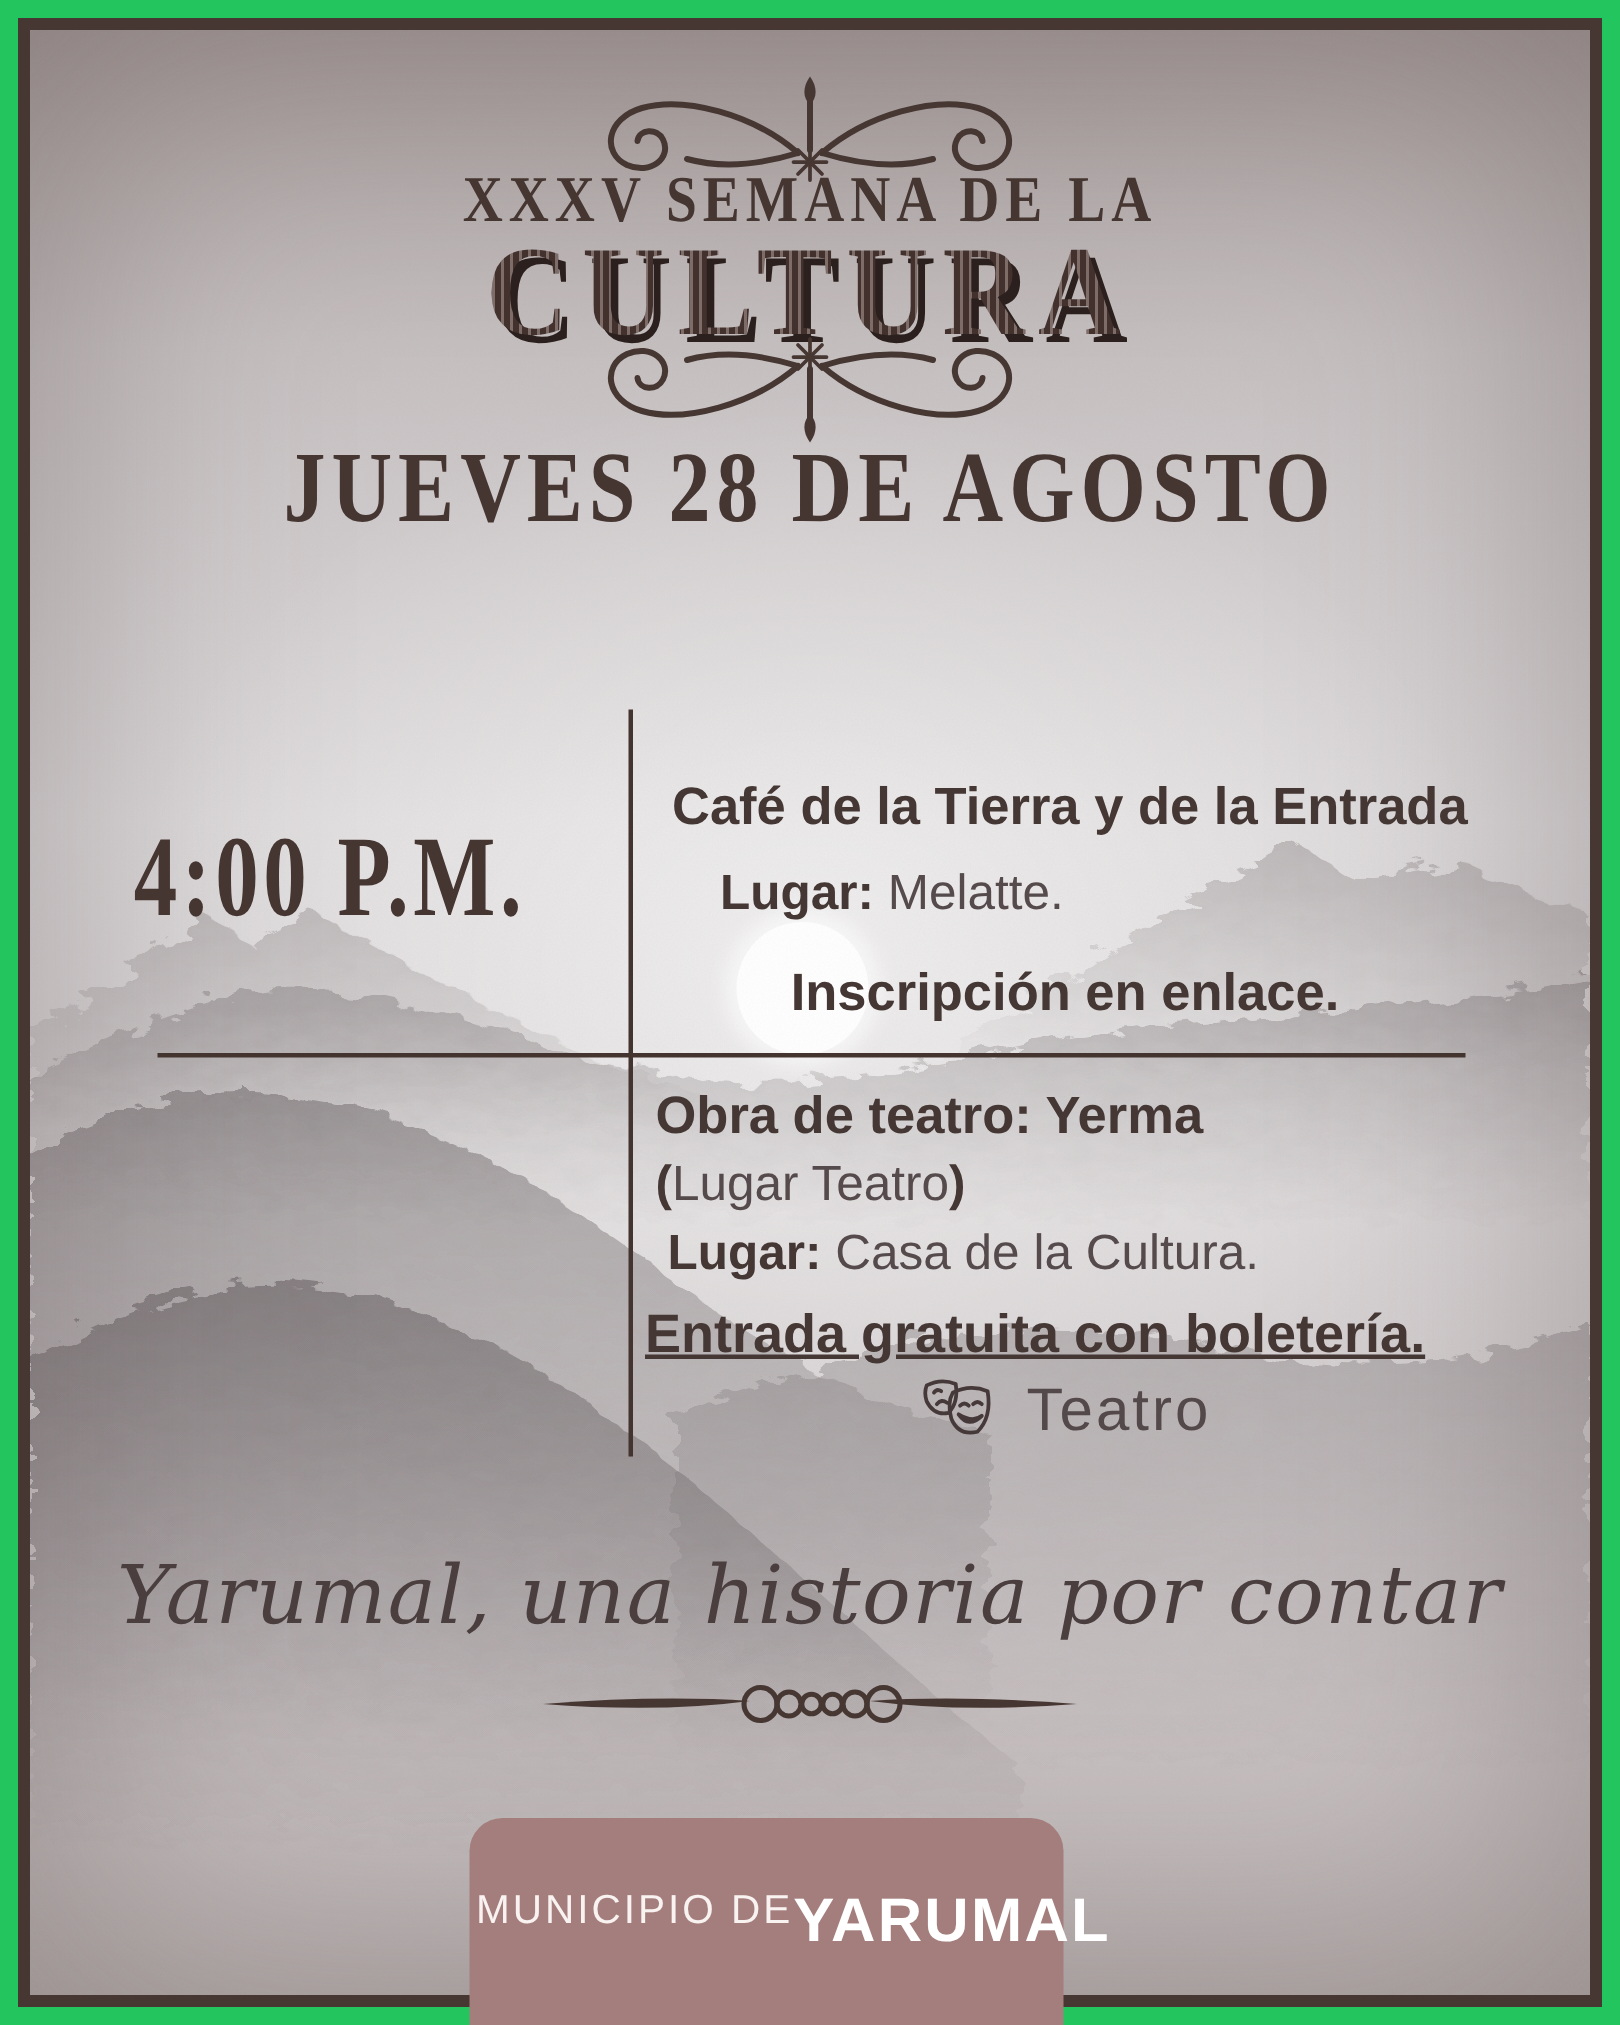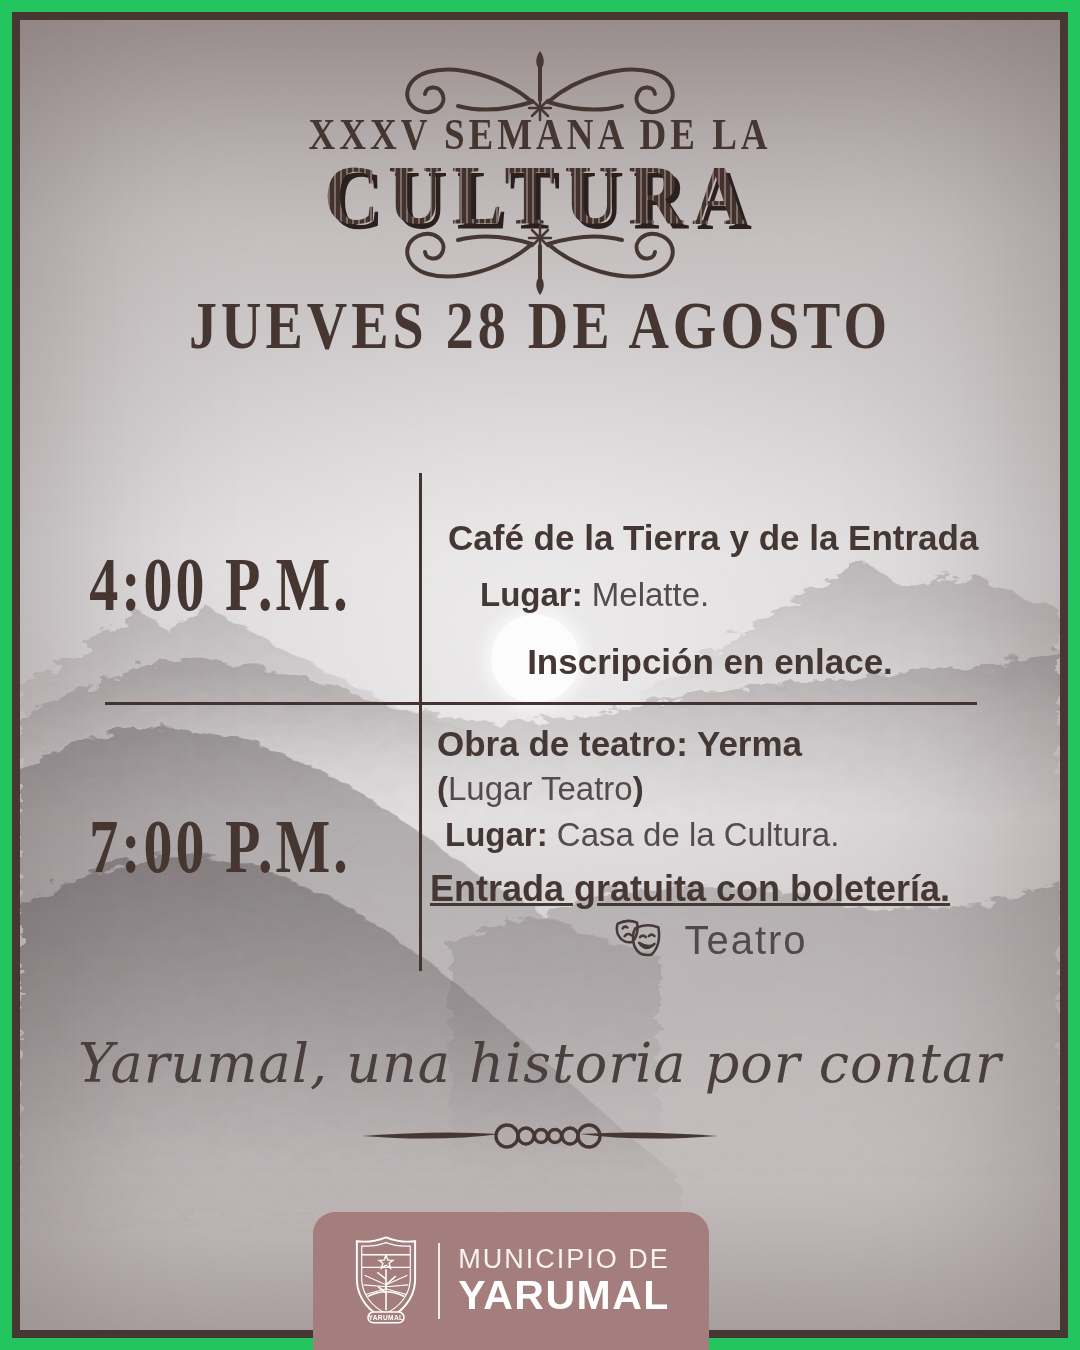--- a/index.html
+++ b/index.html
@@ -78,21 +78,21 @@
     font-size:54px;color:#4a3e3f;letter-spacing:1px;
   }
   .tag-divider{position:absolute;left:50%;top:1120px;transform:translateX(-50%);}
   
   .footer-box{
     position:absolute;left:313px;top:1212px;width:396px;height:138px;
     background:#a47e7c;border-radius:22px 22px 0 0;
     display:flex;align-items:center;justify-content:center;gap:18px;z-index:5;
   }
   .footer-divider{width:2px;height:76px;background:rgba(255,255,255,.85);}
-  .footer-text{display:flex;flex-direction:column;line-height:1.05;}
+  .footer-text{display:flex;flex-direction:row;line-height:1.05;}
   .org1{color:#f8f2f1;font-size:27px;font-weight:400;letter-spacing:2px;white-space:nowrap;}
   .org2{color:#ffffff;font-size:41px;font-weight:700;letter-spacing:1.5px;white-space:nowrap;}
 </style>
 </head>
 <body>
 
 <div class="poster">
 
   <div class="frame-bg"></div>
 
@@ -201,23 +201,20 @@
   <div class="time-cell t1">
     <span class="western">4:00 P.M.</span>
   </div>
   <div class="ev-bold" style="left:448px;top:518px;">Café de la Tierra y de la Entrada</div>
   <div class="ev-light" style="left:456px;top:576px;margin-left:24px;">
     <span class="label-b">Lugar:</span>
     <span>Melatte.</span>
   </div>
   <div class="note-center" style="top:642px;">Inscripción en enlace.</div>
 
-  <div class="time-cell t2">
-    <span class="western">7:00 P.M.</span>
-  </div>
   <div class="ev-bold" style="left:437px;top:724px;">Obra de teatro: Yerma</div>
   <div class="ev-light" style="left:437px;top:770px;">
     <span class="paren">(</span><span>Lugar Teatro</span><span class="paren">)</span>
   </div>
   <div class="ev-light" style="left:445px;top:816px;text-align:center;">
     <span class="label-b">Lugar:</span>
     <span>Casa de la Cultura.</span>
   </div>
   <div class="ev-bold" style="left:430px;top:868px;font-size:36px;text-decoration:underline;">Entrada gratuita con boletería.</div>
 

